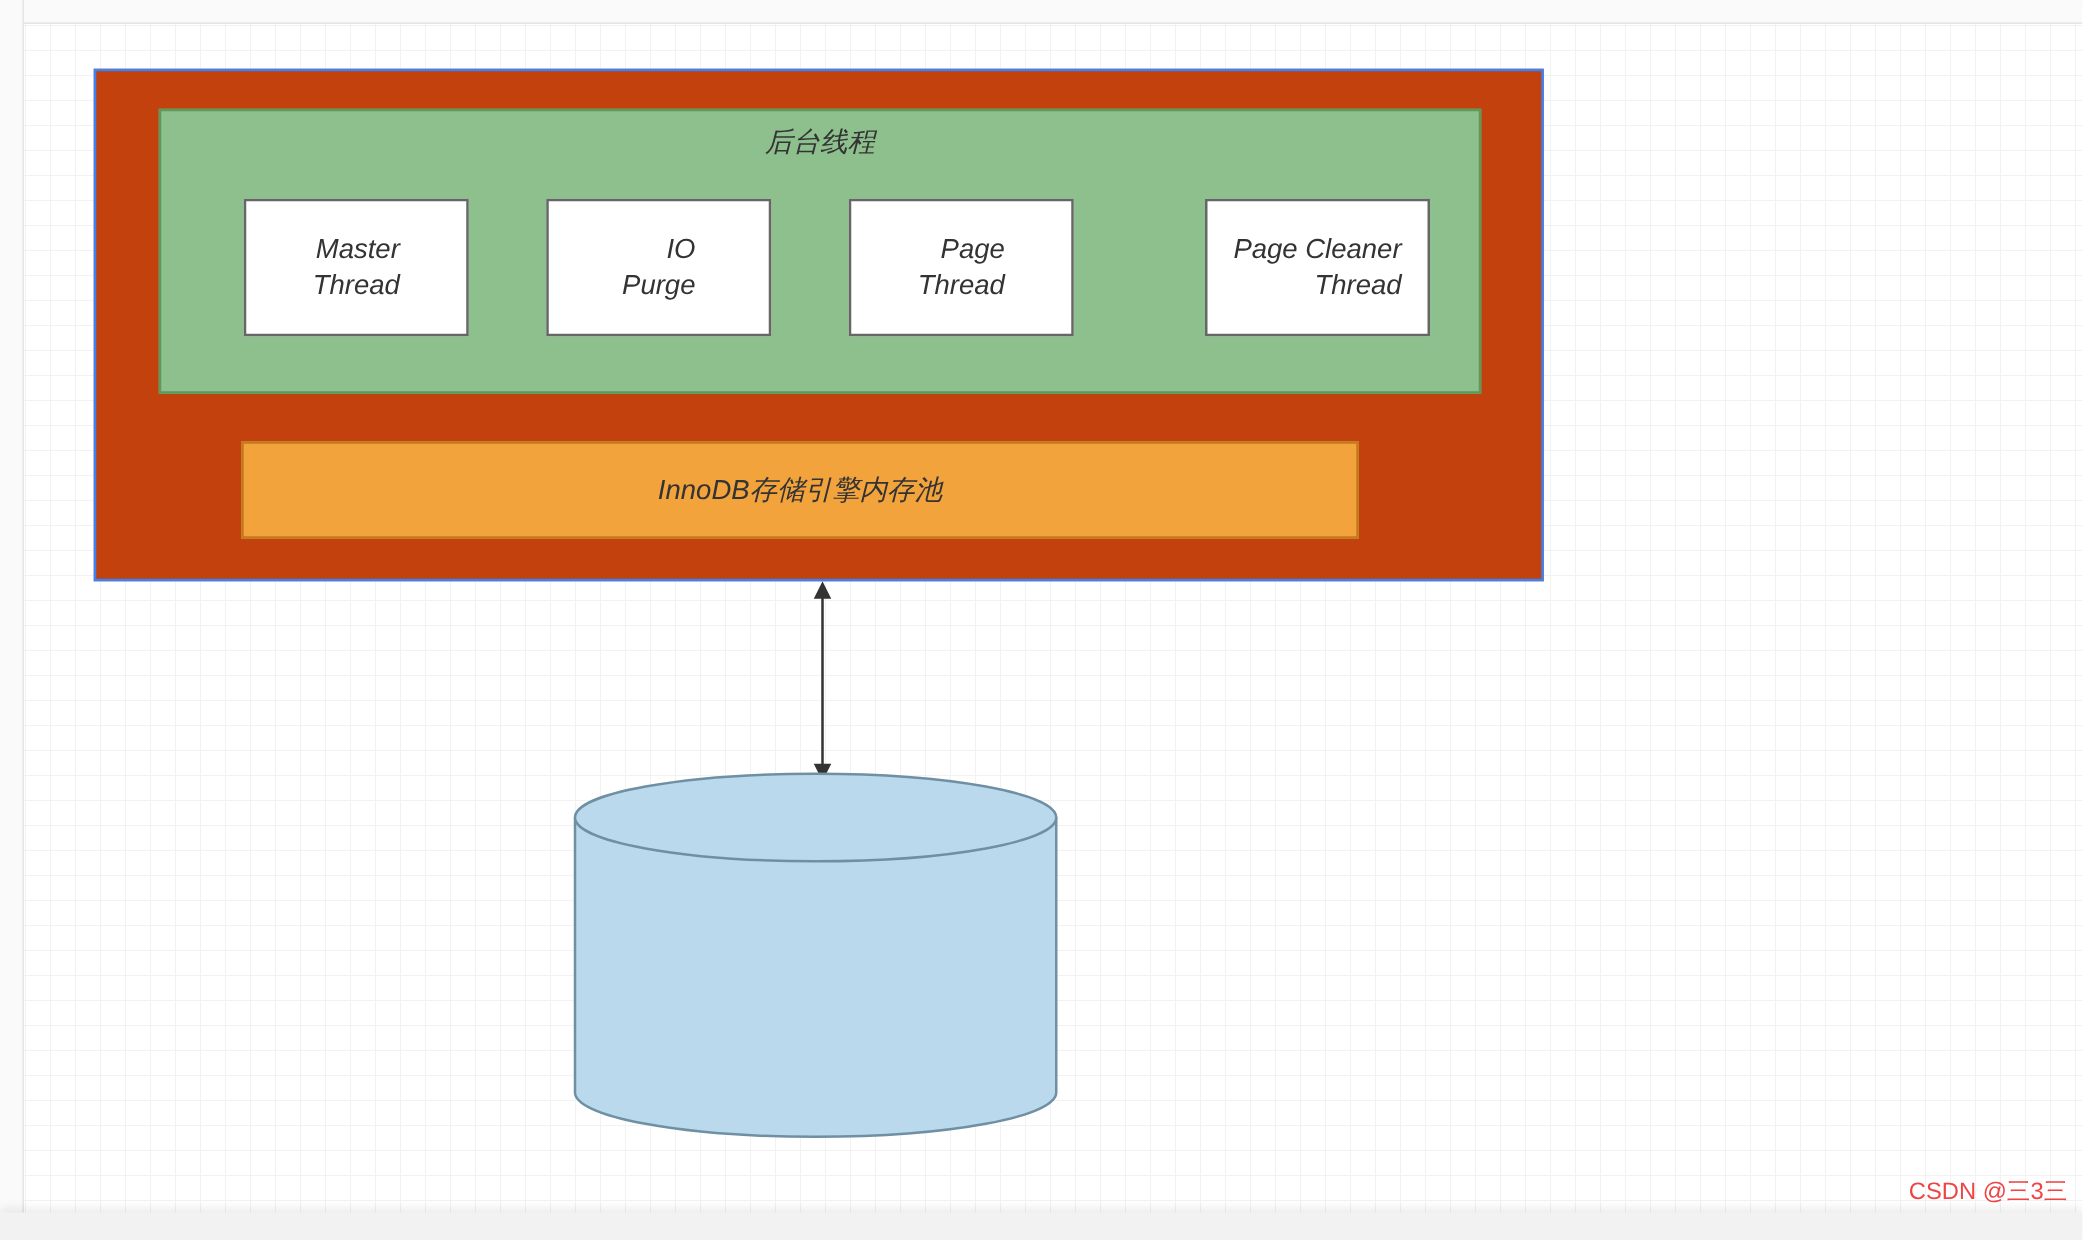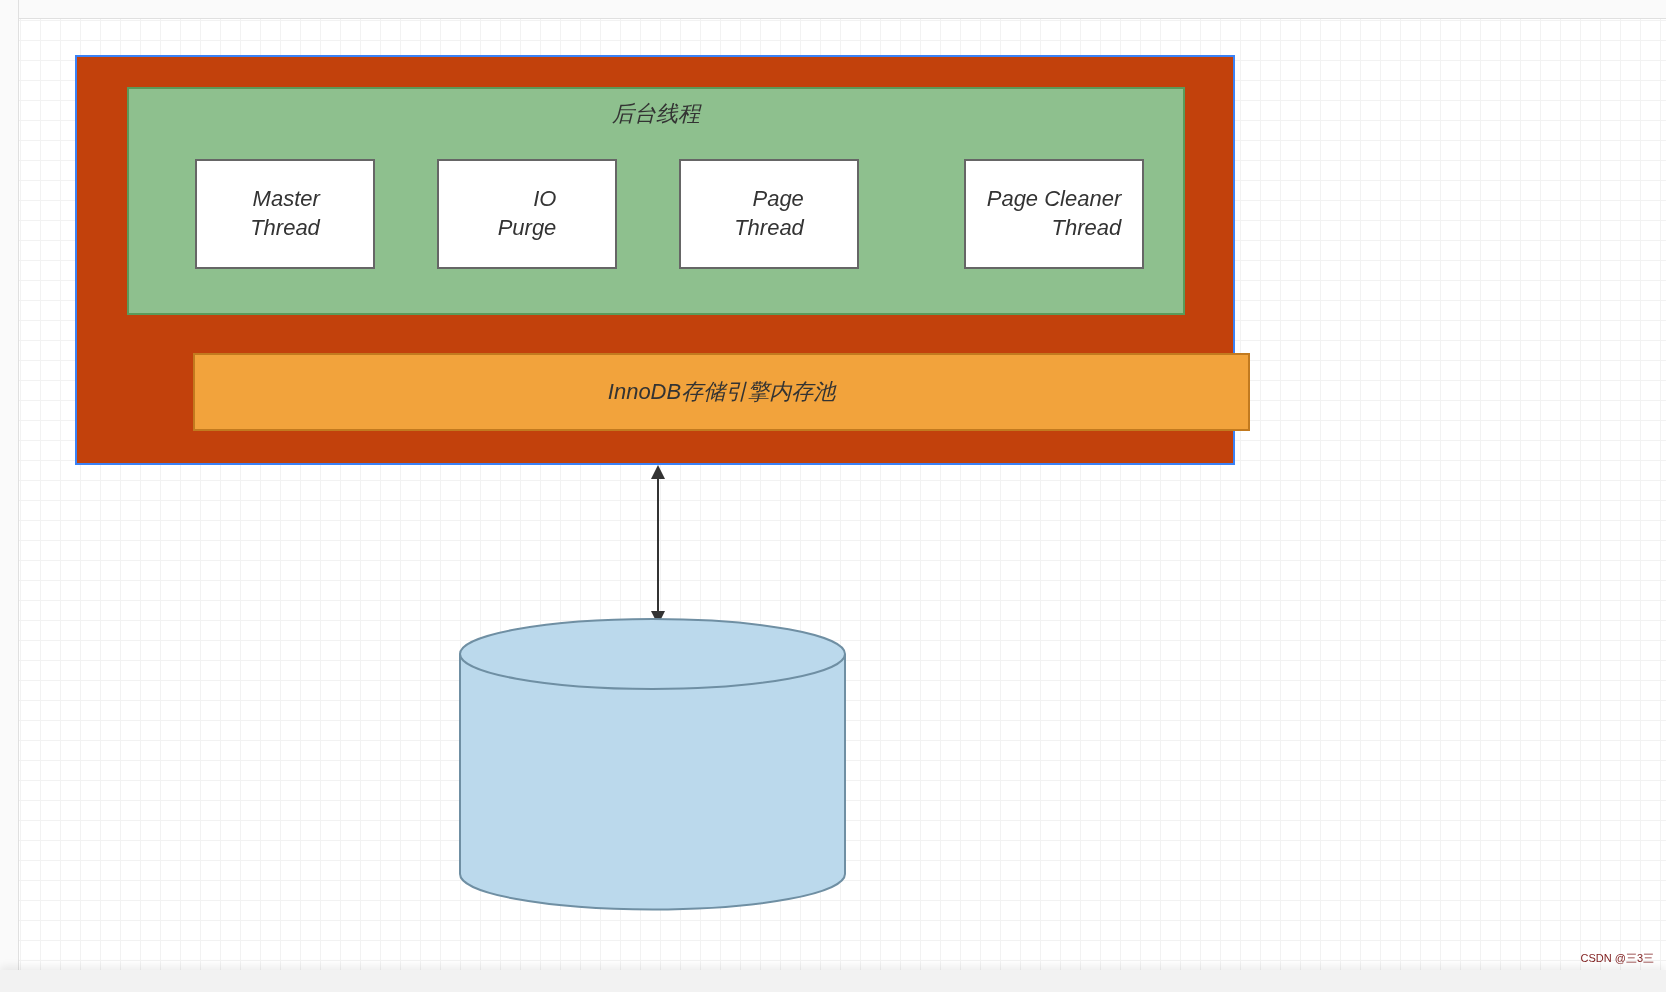--- a/index.html
+++ b/index.html
@@ -28,30 +28,30 @@
     position:absolute;top:70px;width:180px;height:110px;
     background:#fff;border:2px solid #666;box-sizing:border-box;
     display:flex;align-items:center;justify-content:center;text-align:right;
     font-size:22px;line-height:1.3;white-space:pre-line;
   }
   .t1{left:66px}
   .t2{left:308px}
   .t3{left:550px}
   .t4{left:835px}
   .orange{
-    position:absolute;left:116px;top:296px;width:1057px;height:78px;
+    position:absolute;left:116px;top:296px;width:894px;height:78px;
     background:#f2a33c;border:2px solid #c27a1f;box-sizing:border-box;
     display:flex;align-items:center;justify-content:center;
     font-size:22px;color:#333;
   }
   .arrow{position:absolute;left:648px;top:465px;width:20px;height:160px}
   .cyl{position:absolute;left:455px;top:614px;width:395px;height:300px}
   .cyl svg{width:100%;height:100%;display:block}
   .cyl-label{position:absolute;left:0;top:130px;width:100%;text-align:center;font-size:22px;color:#333}
-  .watermark{position:absolute;right:12px;bottom:26px;font-size:11px;color:#7f1d1d}
+  .watermark{position:absolute;right:12px;bottom:26px;font-size:19px;color:#ef4444}
   .bottom-bar{position:absolute;left:0;right:0;bottom:0;height:22px;background:#f2f2f2;box-shadow:0 -4px 8px rgba(0,0,0,.07)}
 </style>
 </head>
 <body>
 
 <div class="grid"></div>
 <div class="ruler-top"></div>
 <div class="ruler-left"></div>
 
 <div class="outer">

